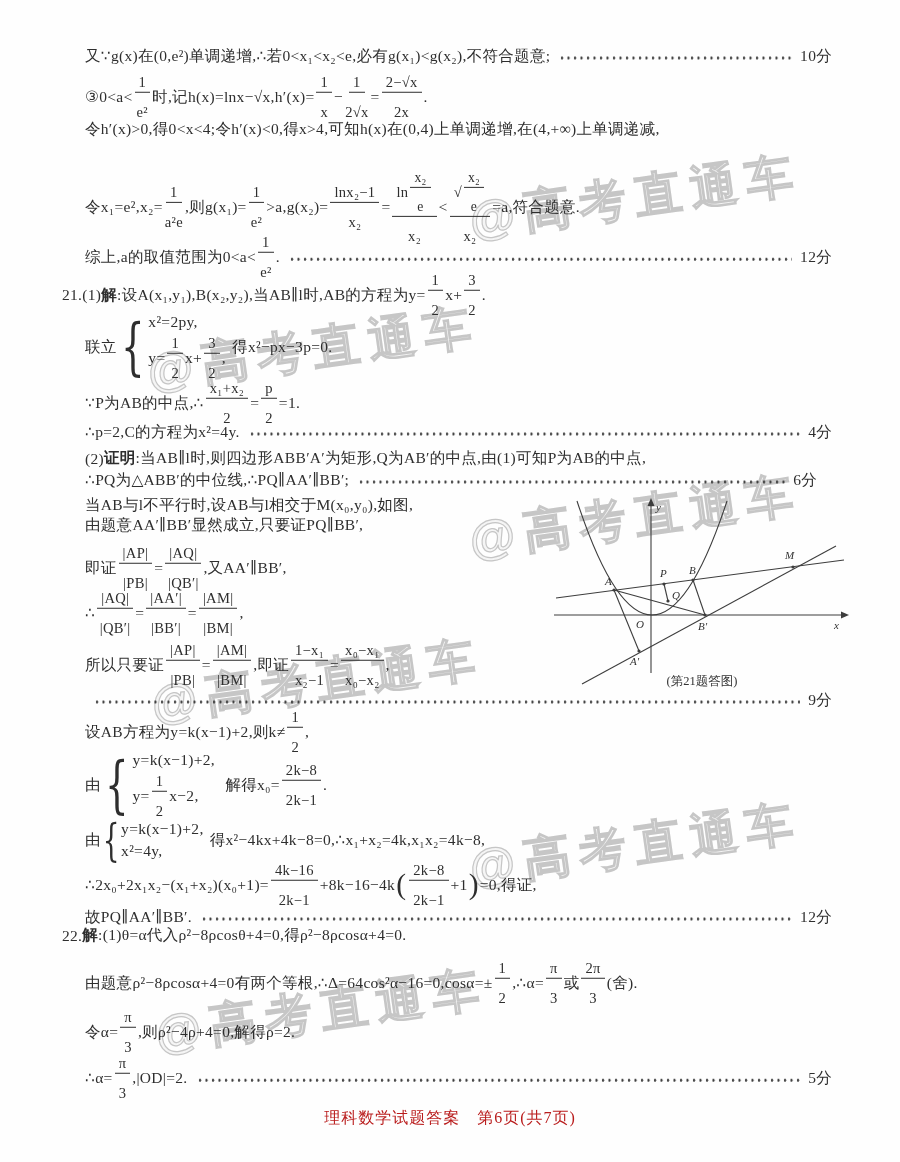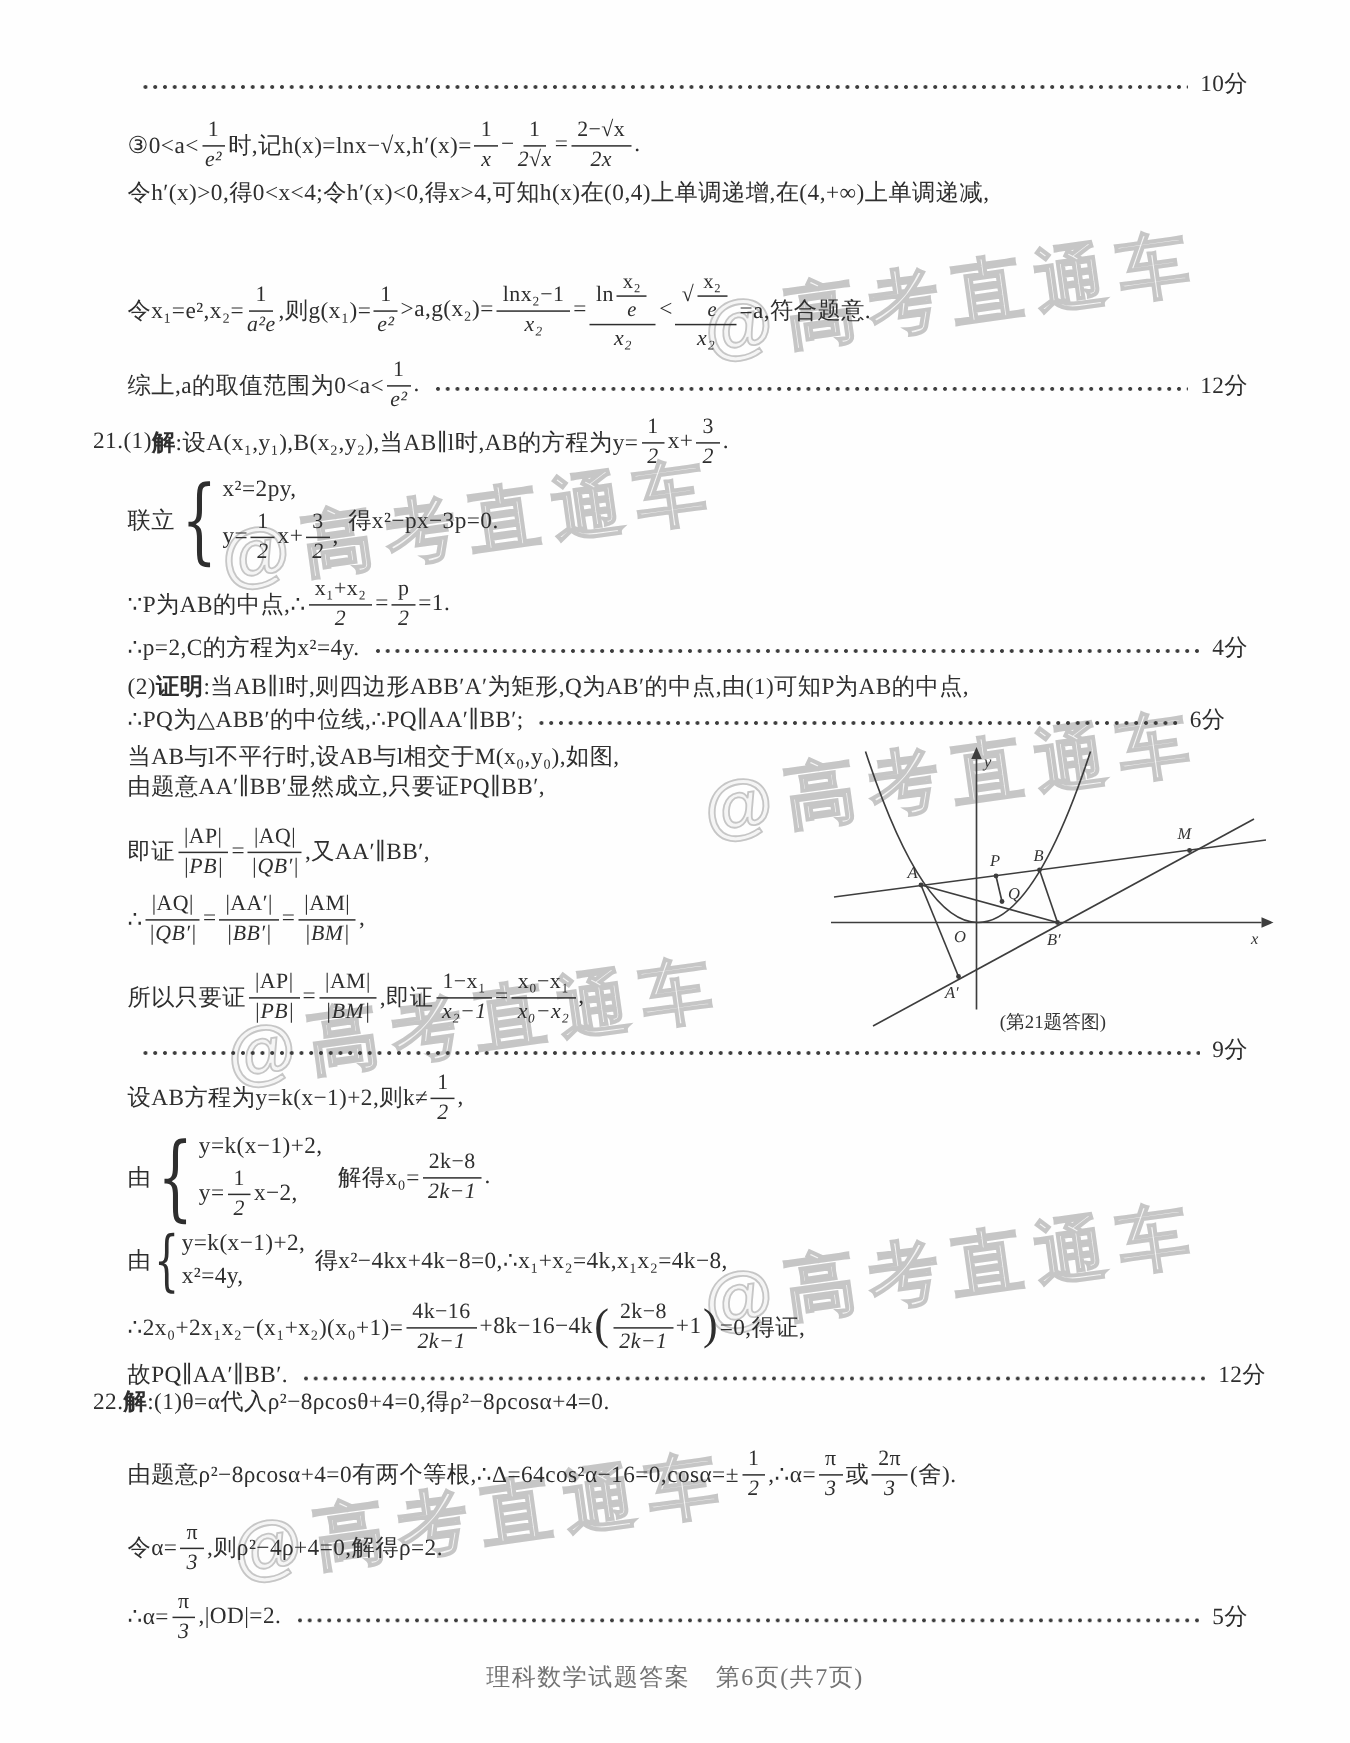--- a/index.html
+++ b/index.html
@@ -17,79 +17,79 @@
     transform:rotate(-8deg);
   }
   .content-layer{position:absolute;inset:0;z-index:2;}
   .mline{
     position:absolute;display:flex;align-items:center;white-space:pre;
     font-size:15.5px;letter-spacing:0.3px;transform:translateY(-50%);
   }
   .mline .bold{font-weight:bold;}
   .frac{display:inline-flex;flex-direction:column;align-items:center;margin:0 2px;font-size:0.94em;line-height:1.15;vertical-align:middle;}
   .frac>.num{display:inline-flex;align-items:center;justify-content:center;border-bottom:1.3px solid #2e2e2e;padding:0 4px 1px 4px;}
-  .frac>.den{display:inline-flex;align-items:center;justify-content:center;padding-top:1px;font-style:italic;}
+  .frac>.den{display:inline-flex;align-items:center;justify-content:center;padding-top:11px;}
   .cases{display:inline-flex;align-items:center;margin:0 2px;}
   .brace{font-size:44px;font-weight:300;line-height:0.75;transform:scaleX(0.6);margin:0 -4px 0 -6px;font-family:"DejaVu Serif",serif;}
   .brace.tall{font-size:62px;}
   .rows{display:inline-flex;flex-direction:column;align-items:flex-start;row-gap:4px;}
   .crow{display:inline-flex;align-items:center;}
   .bigp{font-size:1.9em;font-weight:300;line-height:0.8;margin:0 1px;}
   .leader{
     flex:1;min-width:16px;margin:4px 8px 0 10px;height:5px;
     background-image:radial-gradient(circle at 2px 2.5px,#3c3c3c 1.05px,transparent 1.5px);
     background-size:6.5px 5px;background-repeat:repeat-x;background-position:0 40%;
   }
   .score{flex:none;}
   .figure{position:absolute;left:552px;top:497px;z-index:2;}
   .figure svg{display:block;}
   .figure text{font-family:"Liberation Serif","DejaVu Serif",serif;font-style:italic;font-size:11px;fill:#333;}
   .figure text.cap{font-style:normal;font-size:12.5px;}
   .footer{
     position:absolute;left:0;right:0;top:1108px;text-align:center;z-index:2;
-    font-size:16px;letter-spacing:1px;color:#737373;
+    font-size:16px;letter-spacing:1px;color:#b91c1c;
   }
 </style>
 </head>
 <body>
 
 <div class="page">
 
   <div class="wm-layer">
       <div class="wm" style="left: 468px; top: 166px;">@高考直通车</div>
       <div class="wm" style="left: 146px; top: 318px;">@高考直通车</div>
       <div class="wm" style="left: 468px; top: 486px;">@高考直通车</div>
       <div class="wm" style="left: 150px; top: 650px;">@高考直通车</div>
       <div class="wm" style="left: 468px; top: 814px;">@高考直通车</div>
       <div class="wm" style="left: 154px; top: 980px;">@高考直通车</div>
     </div>
 
   <div class="content-layer">
-      <div class="mline" style="top: 56px; left: 85px; right: 68px;"><span class="leader"></span><span class="score">10分</span></div>
+      <div class="mline" style="top: 56px; left: 85px; right: 68px;"><span>又∵g(x)在(0,e²)单调递增,∴若0&lt;x₁&lt;x₂&lt;e,必有g(x₁)&lt;g(x₂),不符合题意;</span><span class="leader"></span><span class="score">10分</span></div>
       <div class="mline" style="top: 97px; left: 85px;"><span>③0&lt;a&lt;</span><span class="frac"><span class="num"><span>1</span></span><span class="den"><span>e²</span></span></span><span>时,记h(x)=lnx−√x,h′(x)=</span><span class="frac"><span class="num"><span>1</span></span><span class="den"><span>x</span></span></span><span>−</span><span class="frac"><span class="num"><span>1</span></span><span class="den"><span>2√x</span></span></span><span>=</span><span class="frac"><span class="num"><span>2−√x</span></span><span class="den"><span>2x</span></span></span><span>.</span></div>
       <div class="mline" style="top: 129px; left: 85px;"><span>令h′(x)&gt;0,得0&lt;x&lt;4;令h′(x)&lt;0,得x&gt;4,可知h(x)在(0,4)上单调递增,在(4,+∞)上单调递减,</span></div>
       <div class="mline" style="top: 207px; left: 85px;"><span>令x₁=e²,x₂=</span><span class="frac"><span class="num"><span>1</span></span><span class="den"><span>a²e</span></span></span><span>,则g(x₁)=</span><span class="frac"><span class="num"><span>1</span></span><span class="den"><span>e²</span></span></span><span>&gt;a,g(x₂)=</span><span class="frac"><span class="num"><span>lnx₂−1</span></span><span class="den"><span>x₂</span></span></span><span>=</span><span class="frac"><span class="num"><span>ln</span><span class="frac"><span class="num"><span>x₂</span></span><span class="den"><span>e</span></span></span></span><span class="den"><span>x₂</span></span></span><span>&lt;</span><span class="frac"><span class="num"><span>√</span><span class="frac"><span class="num"><span>x₂</span></span><span class="den"><span>e</span></span></span></span><span class="den"><span>x₂</span></span></span><span>=a,符合题意.</span></div>
       <div class="mline" style="top: 257px; left: 85px; right: 68px;"><span>综上,a的取值范围为0&lt;a&lt;</span><span class="frac"><span class="num"><span>1</span></span><span class="den"><span>e²</span></span></span><span>.</span><span class="leader"></span><span class="score">12分</span></div>
       <div class="mline" style="top: 295px; left: 62px;"><span>21.(1)</span><span class="bold">解</span><span>:设A(x₁,y₁),B(x₂,y₂),当AB∥l时,AB的方程为y=</span><span class="frac"><span class="num"><span>1</span></span><span class="den"><span>2</span></span></span><span>x+</span><span class="frac"><span class="num"><span>3</span></span><span class="den"><span>2</span></span></span><span>.</span></div>
       <div class="mline" style="top: 347px; left: 85px;"><span>联立</span><span class="cases"><span class="brace tall">{</span><span class="rows"><span class="crow"><span>x²=2py,</span></span><span class="crow"><span>y=</span><span class="frac"><span class="num"><span>1</span></span><span class="den"><span>2</span></span></span><span>x+</span><span class="frac"><span class="num"><span>3</span></span><span class="den"><span>2</span></span></span><span>,</span></span></span></span><span> 得x²−px−3p=0.</span></div>
       <div class="mline" style="top: 403px; left: 85px;"><span>∵P为AB的中点,∴</span><span class="frac"><span class="num"><span>x₁+x₂</span></span><span class="den"><span>2</span></span></span><span>=</span><span class="frac"><span class="num"><span>p</span></span><span class="den"><span>2</span></span></span><span>=1.</span></div>
       <div class="mline" style="top: 432px; left: 85px; right: 68px;"><span>∴p=2,C的方程为x²=4y.</span><span class="leader"></span><span class="score">4分</span></div>
       <div class="mline" style="top: 458px; left: 85px;"><span>(2)</span><span class="bold">证明</span><span>:当AB∥l时,则四边形ABB′A′为矩形,Q为AB′的中点,由(1)可知P为AB的中点,</span></div>
       <div class="mline" style="top: 480px; left: 85px; right: 83px;"><span>∴PQ为△ABB′的中位线,∴PQ∥AA′∥BB′;</span><span class="leader"></span><span class="score">6分</span></div>
       <div class="mline" style="top: 525px; left: 85px;"><span>由题意AA′∥BB′显然成立,只要证PQ∥BB′,</span></div>
       <div class="mline" style="top: 505px; left: 85px;"><span>当AB与l不平行时,设AB与l相交于M(x₀,y₀),如图,</span></div>
       <div class="mline" style="top: 568px; left: 85px;"><span>即证</span><span class="frac"><span class="num"><span>|AP|</span></span><span class="den"><span>|PB|</span></span></span><span>=</span><span class="frac"><span class="num"><span>|AQ|</span></span><span class="den"><span>|QB′|</span></span></span><span>,又AA′∥BB′,</span></div>
       <div class="mline" style="top: 613px; left: 85px;"><span>∴</span><span class="frac"><span class="num"><span>|AQ|</span></span><span class="den"><span>|QB′|</span></span></span><span>=</span><span class="frac"><span class="num"><span>|AA′|</span></span><span class="den"><span>|BB′|</span></span></span><span>=</span><span class="frac"><span class="num"><span>|AM|</span></span><span class="den"><span>|BM|</span></span></span><span>,</span></div>
       <div class="mline" style="top: 665px; left: 85px;"><span>所以只要证</span><span class="frac"><span class="num"><span>|AP|</span></span><span class="den"><span>|PB|</span></span></span><span>=</span><span class="frac"><span class="num"><span>|AM|</span></span><span class="den"><span>|BM|</span></span></span><span>,即证</span><span class="frac"><span class="num"><span>1−x₁</span></span><span class="den"><span>x₂−1</span></span></span><span>=</span><span class="frac"><span class="num"><span>x₀−x₁</span></span><span class="den"><span>x₀−x₂</span></span></span><span>,</span></div>
       <div class="mline" style="top: 700px; left: 85px; right: 68px;"><span class="leader"></span><span class="score">9分</span></div>
       <div class="mline" style="top: 732px; left: 85px; align-items: center;"><span>设AB方程为y=k(x−1)+2,则k≠</span><span class="frac"><span class="num"><span>1</span></span><span class="den"><span>2</span></span></span><span>,</span></div>
       <div class="mline" style="top: 785px; left: 85px;"><span>由</span><span class="cases"><span class="brace tall">{</span><span class="rows"><span class="crow"><span>y=k(x−1)+2,</span></span><span class="crow"><span>y=</span><span class="frac"><span class="num"><span>1</span></span><span class="den"><span>2</span></span></span><span>x−2,</span></span></span></span><span>  解得x₀=</span><span class="frac"><span class="num"><span>2k−8</span></span><span class="den"><span>2k−1</span></span></span><span>.</span></div>
       <div class="mline" style="top: 840px; left: 85px;"><span>由</span><span class="cases"><span class="brace">{</span><span class="rows"><span class="crow"><span>y=k(x−1)+2,</span></span><span class="crow"><span>x²=4y,</span></span></span></span><span> 得x²−4kx+4k−8=0,∴x₁+x₂=4k,x₁x₂=4k−8,</span></div>
       <div class="mline" style="top: 885px; left: 85px;"><span>∴2x₀+2x₁x₂−(x₁+x₂)(x₀+1)=</span><span class="frac"><span class="num"><span>4k−16</span></span><span class="den"><span>2k−1</span></span></span><span>+8k−16−4k</span><span class="bigp">(</span><span class="frac"><span class="num"><span>2k−8</span></span><span class="den"><span>2k−1</span></span></span><span>+1</span><span class="bigp">)</span><span>=0,得证,</span></div>
-      <div class="mline" style="top: 917px; left: 85px; right: 56px;"><span>故PQ∥AA′∥BB′.</span><span class="leader"></span><span class="score">12分</span></div>
+      <div class="mline" style="top: 917px; left: 85px; right: 68px;"><span>故PQ∥AA′∥BB′.</span><span class="leader"></span><span class="score">12分</span></div>
       <div class="mline" style="top: 935px; left: 62px; justify-content: space-between;"><span>22.</span><span class="bold">解</span><span>:(1)θ=α代入ρ²−8ρcosθ+4=0,得ρ²−8ρcosα+4=0.</span></div>
       <div class="mline" style="top: 983px; left: 85px;"><span>由题意ρ²−8ρcosα+4=0有两个等根,∴Δ=64cos²α−16=0,cosα=±</span><span class="frac"><span class="num"><span>1</span></span><span class="den"><span>2</span></span></span><span>,∴α=</span><span class="frac"><span class="num"><span>π</span></span><span class="den"><span>3</span></span></span><span>或</span><span class="frac"><span class="num"><span>2π</span></span><span class="den"><span>3</span></span></span><span>(舍).</span></div>
       <div class="mline" style="top: 1032px; left: 85px;"><span>令α=</span><span class="frac"><span class="num"><span>π</span></span><span class="den"><span>3</span></span></span><span>,则ρ²−4ρ+4=0,解得ρ=2.</span></div>
       <div class="mline" style="top: 1078px; left: 85px; right: 68px;"><span>∴α=</span><span class="frac"><span class="num"><span>π</span></span><span class="den"><span>3</span></span></span><span>,|OD|=2.</span><span class="leader"></span><span class="score">5分</span></div>
     </div>
 
   <div class="figure">
     <svg width="300" height="192" viewBox="0 0 300 192">
       <g stroke="#3d3d3d" stroke-width="1.1" fill="none">
         <line x1="2" y1="118" x2="289" y2="118"></line>

